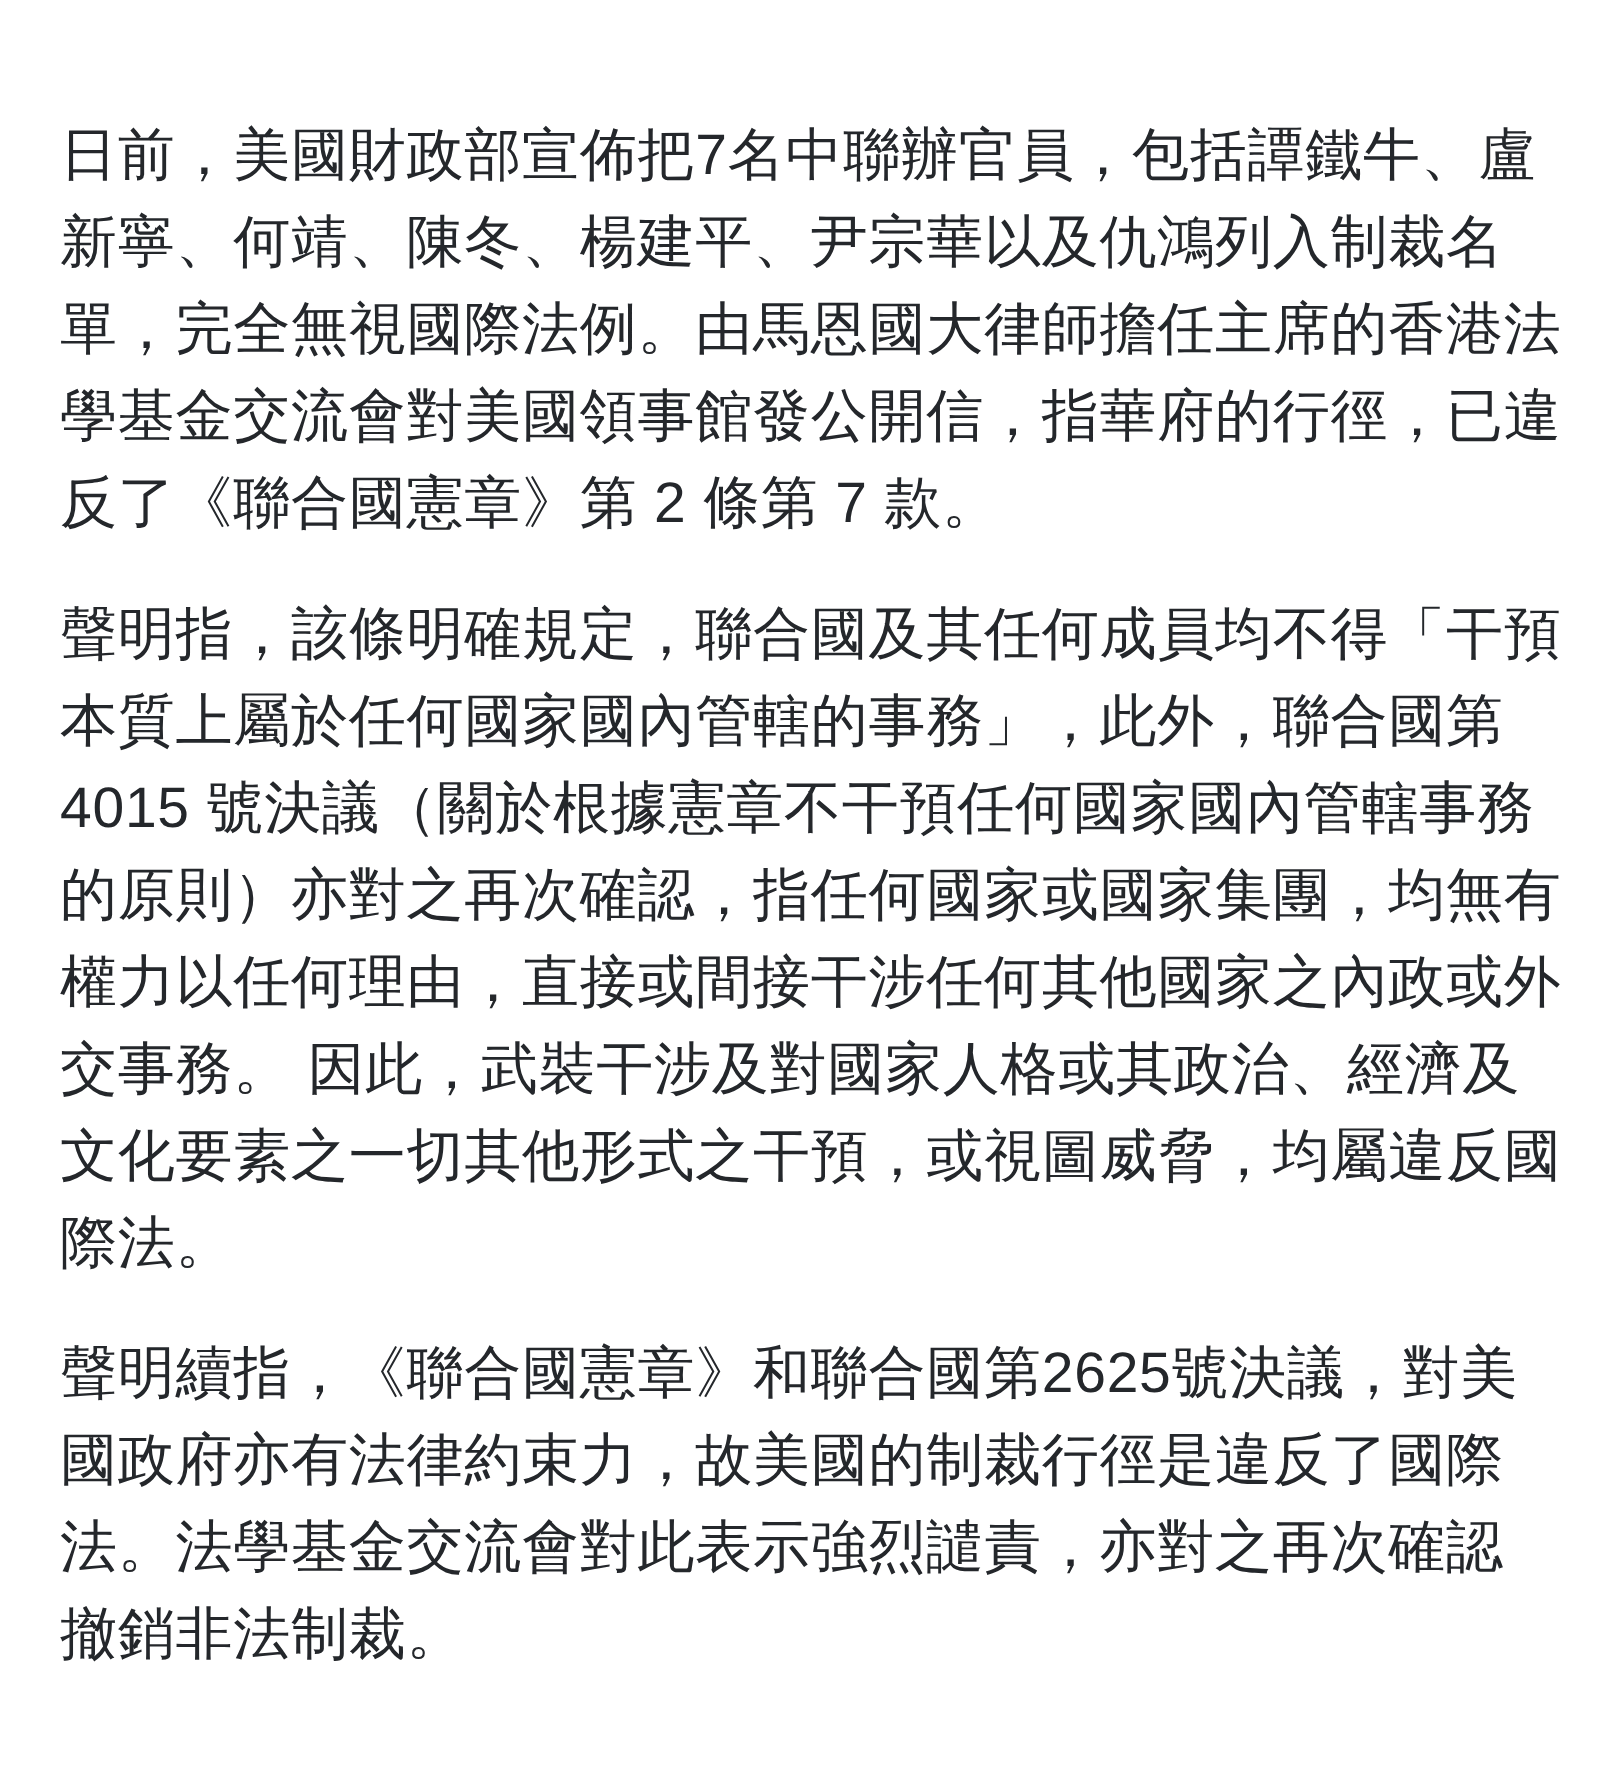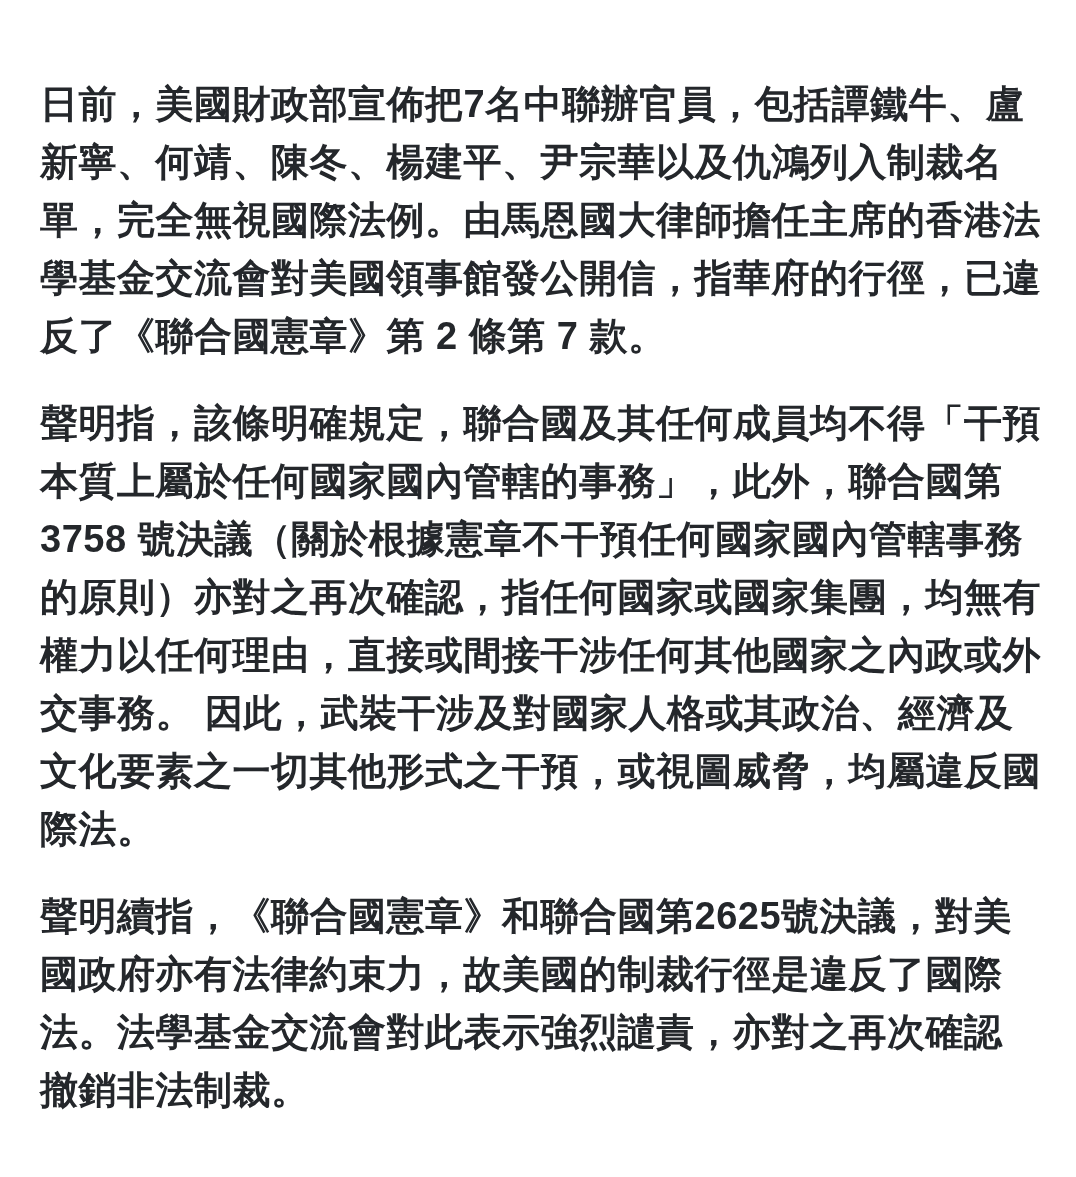--- a/index.html
+++ b/index.html
@@ -15,39 +15,39 @@
   }
   .article {
     box-sizing: border-box;
     width: 1076px;
     padding: 75px 34px 0 40px;
   }
   .para {
     margin: 0 0 29px 0;
     font-size: 38px;
     line-height: 58px;
-    font-weight: 700;
+    font-weight: 400;
     color: #24272b;
     letter-spacing: 0.5px;
     white-space: pre-line;      
     text-align: left;
   }
 </style>
 </head>
 <body>
 
 <main class="article">
   <p class="para">日前，美國財政部宣佈把7名中聯辦官員，包括譚鐵牛、盧
 新寧、何靖、陳冬、楊建平、尹宗華以及仇鴻列入制裁名
 單，完全無視國際法例。由馬恩國大律師擔任主席的香港法
 學基金交流會對美國領事館發公開信，指華府的行徑，已違
 反了《聯合國憲章》第 2 條第 7 款。</p>
   <p class="para">聲明指，該條明確規定，聯合國及其任何成員均不得「干預
 本質上屬於任何國家國內管轄的事務」，此外，聯合國第
-3758 號決議（關於根據憲章不干預任何國家國內管轄事務
+4015 號決議（關於根據憲章不干預任何國家國內管轄事務
 的原則）亦對之再次確認，指任何國家或國家集團，均無有
 權力以任何理由，直接或間接干涉任何其他國家之內政或外
 交事務。 因此，武裝干涉及對國家人格或其政治、經濟及
 文化要素之一切其他形式之干預，或視圖威脅，均屬違反國
 際法。</p>
   <p class="para">聲明續指，《聯合國憲章》和聯合國第2625號決議，對美
 國政府亦有法律約束力，故美國的制裁行徑是違反了國際
 法。法學基金交流會對此表示強烈譴責，亦對之再次確認
 撤銷非法制裁。</p>
 </main>

